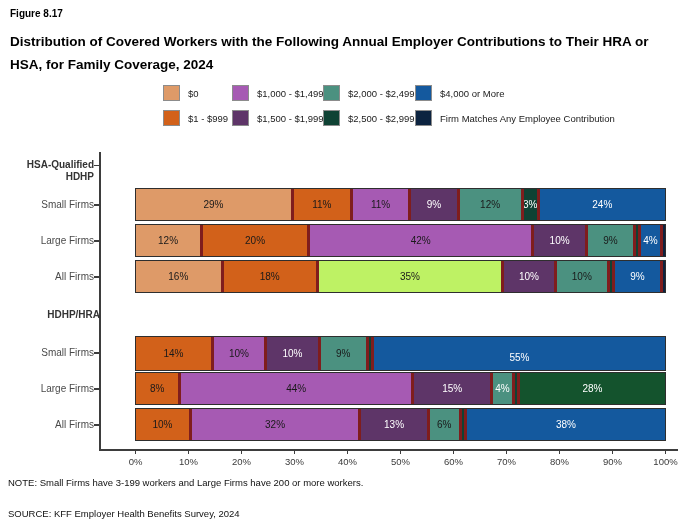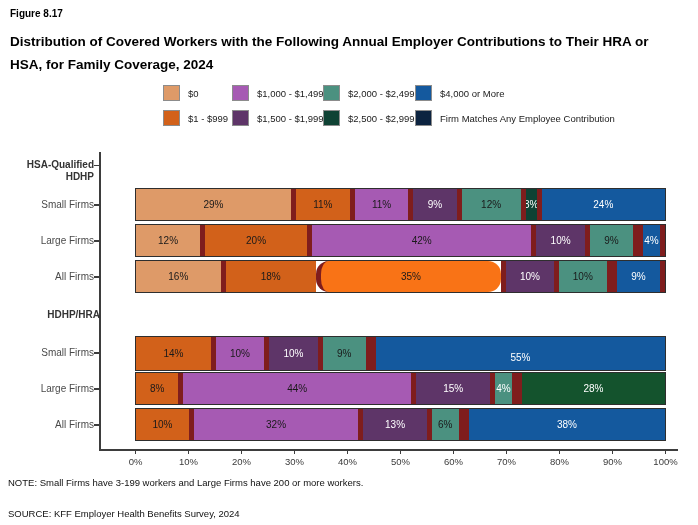--- a/index.html
+++ b/index.html
@@ -15,21 +15,21 @@
   .legend-swatch{width:15px;height:14px;border:1px solid #8c8c8c;flex:none;}
   .spine{position:absolute;background:#3d3d3d;}
   .ylab{position:absolute;left:0;width:94px;text-align:right;font-size:10px;
        color:#4a4a4a;line-height:12px;}
   .ylab.hdr{font-weight:bold;color:#333;}
   .tick{position:absolute;background:#3d3d3d;}
   .bar{position:absolute;display:flex;box-sizing:border-box;
        border:1px solid #2e2e2e;background:#fff;}
   .seg{height:100%;display:flex;align-items:center;justify-content:center;
        overflow:hidden;box-sizing:border-box;}
-  .seg + .seg{border-left:5px solid #7f1d1d;}
+  .seg + .seg{border-left:3px solid #7f1d1d;}
   .seg span{font-size:10px;white-space:nowrap;}
   .xticklab{position:absolute;font-size:9.5px;color:#3a3a3a;width:40px;
        text-align:center;}
   .note{position:absolute;left:8px;font-size:9.5px;color:#111;}
 </style>
 </head>
 <body>
 
 <div id="fig">
   <div class="figure-label">Figure 8.17</div>
@@ -124,21 +124,21 @@
       </div>
       <div class="ylab" style="top: 270.5px;">All Firms</div>
       <div class="tick" style="left: 94px; top: 276px; width: 5px; height: 1.5px;"></div>
       <div class="bar" style="left: 135px; top: 260px; width: 531px; height: 33px;">
         <div class="seg" style="width: 16%; background: rgb(222, 154, 104);">
           <span style="color: rgb(26, 26, 26);">16%</span>
         </div>
         <div class="seg" style="width: 18%; background: rgb(210, 97, 26);">
           <span style="color: rgb(26, 26, 26);">18%</span>
         </div>
-        <div class="seg" style="width: 35%; background: #f97316; border-radius: 13px;">
+        <div class="seg" style="width: 35%; background: #bef264;">
           <span style="color: rgb(26, 26, 26);">35%</span>
         </div>
         <div class="seg" style="width: 10%; background: rgb(94, 53, 104);">
           <span style="color: rgb(255, 255, 255);">10%</span>
         </div>
         <div class="seg" style="width: 10%; background: rgb(75, 145, 128);">
           <span style="color: rgb(26, 26, 26);">10%</span>
         </div>
         <div class="seg" style="width: 1%; background: rgb(15, 66, 52);"></div>
         <div class="seg" style="width: 9%; background: rgb(20, 89, 158);">

